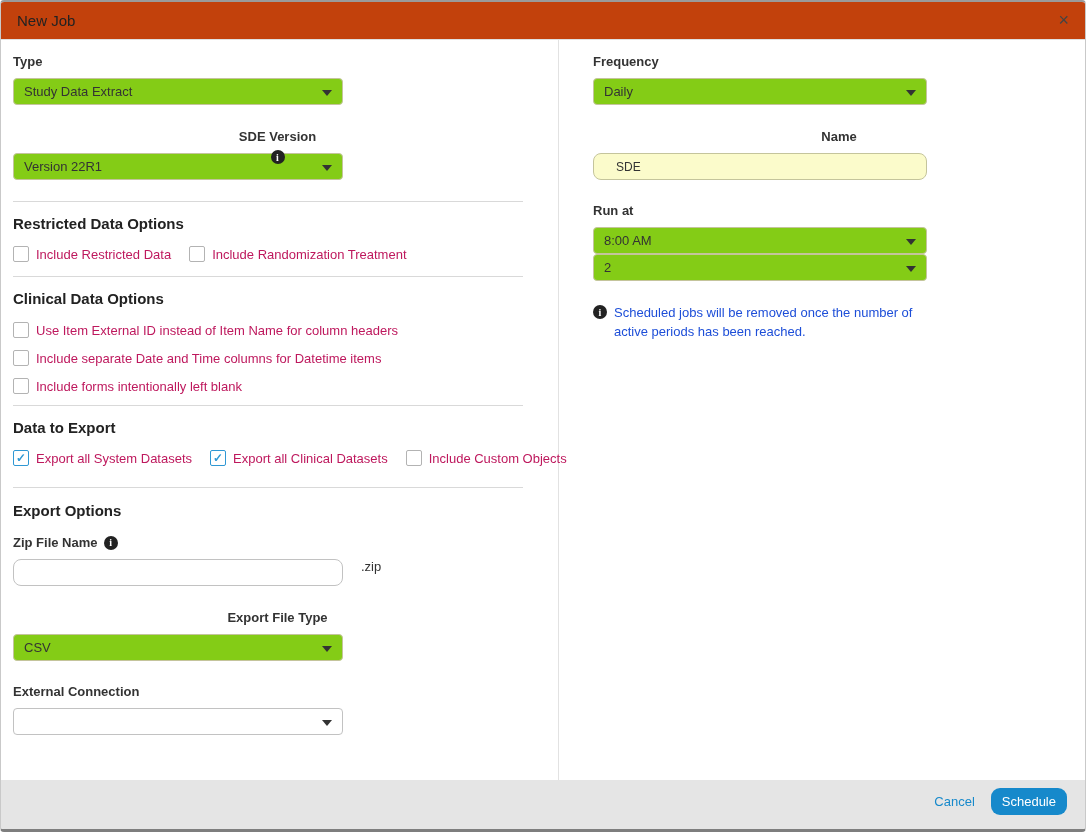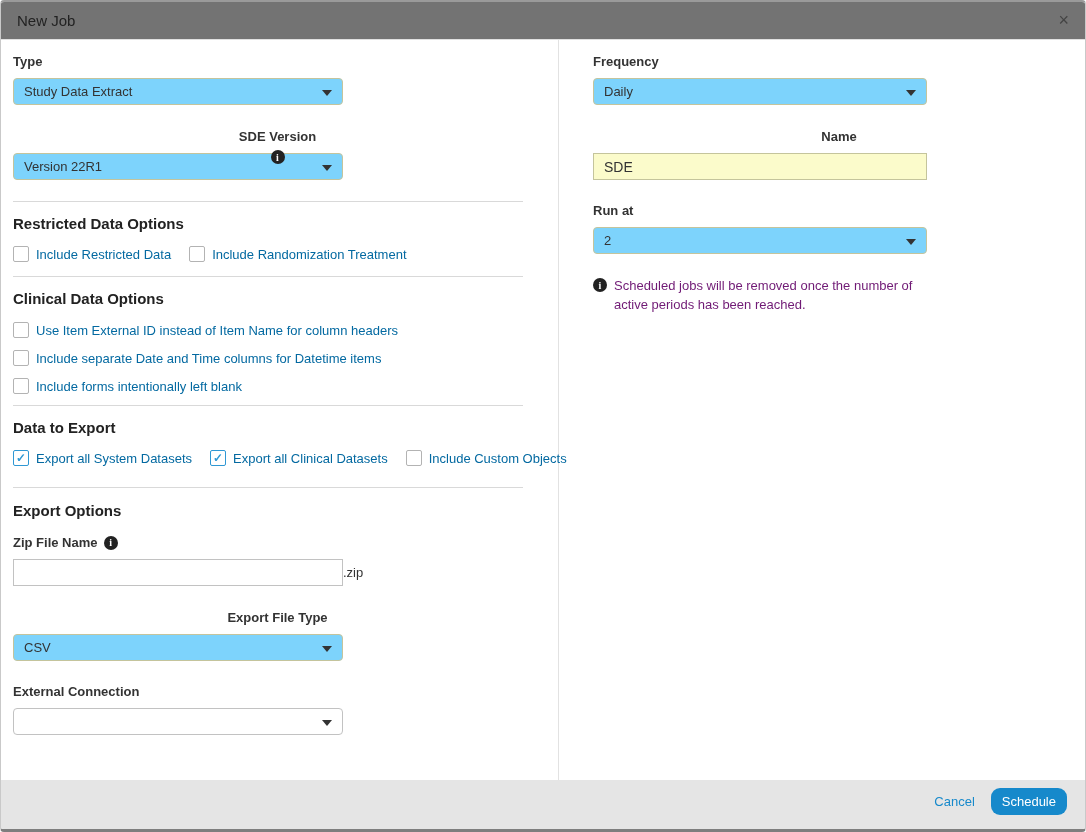--- a/index.html
+++ b/index.html
@@ -14,21 +14,21 @@
     border-right:1px solid #c9c9c9;
     border-radius:4px;
     background:#fff;
     display:flex; flex-direction:column;
     overflow:hidden;
     position:relative;
   }
 
   .dlg-header {
     height:38px; flex:0 0 38px;
-    background:#737373;
+    background:#c2410c;
     border-bottom:1px solid #e0e0e0;
     display:flex; align-items:center;
     padding:0 16px;
   }
   .dlg-title { font-size:15px; color:#222; }
   .close-btn {
     position:absolute; top:9px; right:16px;
     font-size:18px; line-height:18px; color:#444; cursor:pointer;
   }
 
@@ -47,67 +47,67 @@
   }
   .section-heading { font-size:15px; font-weight:bold; color:#222; height:17px; }
 
   .field {
     height:27px; width:330px;
     border:1px solid #c2c2c2; border-radius:4px;
     background:#fff;
     display:flex; align-items:center;
     padding:0 10px; font-size:13px; color:#333;
   }
-  .field.yellow { background:#7dd3fc; border-color:#c4c49c;gap:40px; }
+  .field.yellow { background:#84cc16; border-color:#c4c49c;gap:40px; }
   .select { justify-content:space-between; cursor:pointer; }
   .caret {
     width:0; height:0;
     border-left:5px solid transparent;
     border-right:5px solid transparent;
     border-top:6px solid #333;
     margin-top:2px;
   }
   input.text-input {
     height:27px; width:330px;
-    border:1px solid #c2c2c2; border-radius:0;
-    background:#fff; padding:0 10px;
-    font-family:"Liberation Sans", sans-serif; font-size:14px; color:#333;
+    border:1px solid #c2c2c2; border-radius:8px;
+    background:#fff; padding:0 22px;
+    font-family:"Liberation Sans", sans-serif; font-size:12px; color:#333;
     outline:none;
   }
   input.text-input.yellow { background:#fbfbcb; border-color:#c4c49c; }
 
   .divider { border:none; border-top:1px solid #d9d9d9; width:510px; }
 
   .cb-row { display:flex; align-items:center; height:18px; cursor:pointer; }
   .cb-inline { display:flex; align-items:center; }
   .cb {
     width:16px; height:16px; flex:0 0 16px;
     border:1px solid #b3b3b3; border-radius:2px;
     background:#fff; margin-right:7px;
     display:flex; align-items:center; justify-content:center;
     font-size:12px; line-height:12px; color:transparent;
   }
   .cb.checked { border-color:#2f98d4; color:#2f98d4; }
   .cb.checked::after { content:"✓"; font-weight:bold; }
-  .cb-label { font-size:13px; color:#0369a1; white-space:nowrap; }
+  .cb-label { font-size:13px; color:#be185d; white-space:nowrap; }
 
   .info-icon {
     width:14px; height:14px; flex:0 0 14px;
     background:#222; color:#fff; border-radius:50%;
     display:inline-flex; align-items:center; justify-content:center;
     font-size:10px; font-weight:bold; font-style:normal;
     font-family:"Liberation Serif", serif;
     cursor:pointer;
   }
 
-  .zip-row { display:flex; align-items:center; gap:0; }
+  .zip-row { display:flex; gap:18px; }
   .suffix { font-size:13px; color:#333; }
 
   .note { display:flex; gap:7px; max-width:345px; margin-top:22px; }
-  .note-text { font-size:13px; color:#701a75; line-height:19px; max-width:322px; }
+  .note-text { font-size:13px; color:#1d4ed8; line-height:19px; max-width:322px; }
   .note .info-icon { margin-top:2px; }
 
   .dlg-footer {
     height:49px; flex:0 0 49px;
     display:flex; align-items:center; justify-content:flex-end;
     gap:16px; padding:0 18px 6px 0; background:#e5e5e5;
   }
   .link-btn { font-size:13px; color:#1689cb; cursor:pointer; text-decoration:none; }
   .primary-btn {
     background:#1689cb; color:#fff; border:none; border-radius:9px;
@@ -246,20 +246,24 @@
       </div>
 
       <div class="form-label mt24">
         <span>Name</span>
       </div>
       <input class="text-input yellow" style="width: 334px;" type="text" value="SDE">
 
       <div class="form-label mt23">
         <span>Run at</span>
       </div>
+      <div class="field select yellow" style="width:334px">
+        <span>8:00 AM</span>
+        <span class="caret"></span>
+      </div>
 
       <div class="field select yellow" style="width:334px">
         <span>2</span>
         <span class="caret"></span>
       </div>
 
       <div class="note">
         <span class="info-icon">i</span>
         <span class="note-text">Scheduled jobs will be removed once the number of active periods has been reached.</span>
       </div>

